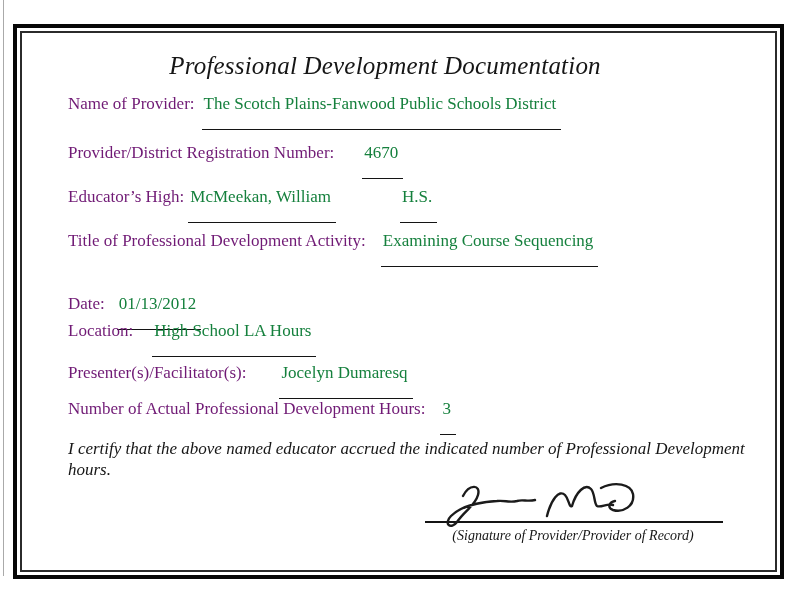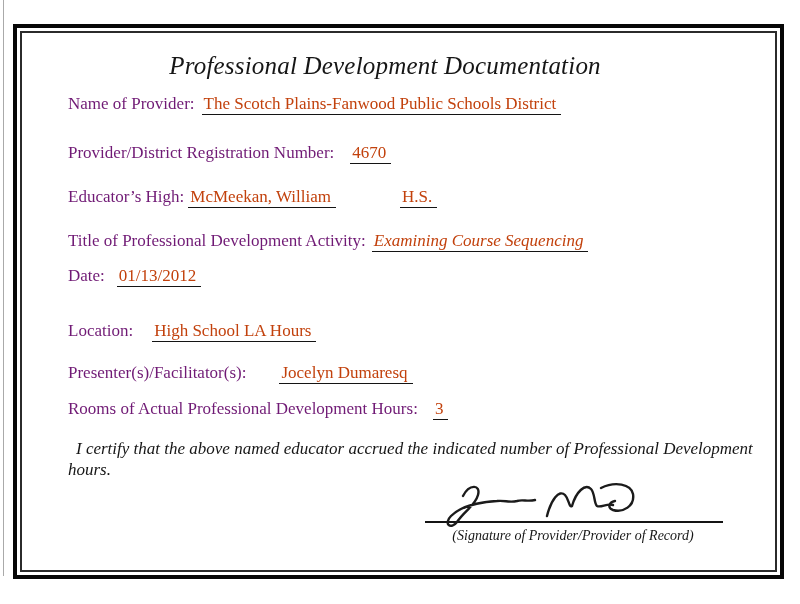--- a/index.html
+++ b/index.html
@@ -18,34 +18,34 @@
     position:absolute;left:3px;top:3px;right:3px;bottom:3px;
     border:2px solid #2b2b2b;
   }
   .page-title{
     position:absolute;left:0;top:52px;width:770px;text-align:center;
     font-size:25px;font-style:italic;letter-spacing:.2px;color:#161616;
   }
   .row{position:absolute;left:68px;font-size:17px;white-space:nowrap;}
   .lbl{color:#701a75;}
   .val{
-    border-bottom:1.5px solid #141414;padding:0 5px 1px 2px;color:#c2410c;
+    border-bottom:1.5px solid #141414;padding:0 5px 16px 2px;color:#15803d;
   }
   .r0{top:94px;}  .r0 .val{margin-left:7px;}
-  .r1{top:143px;} .r1 .val{margin-left:16px;}
+  .r1{top:143px;} .r1 .val{margin-left:28px;}
   .r2{top:187px;} .r2 .val{margin-left:4px;} .r2 .val2{margin-left:64px;}
-  .r3{top:231px;} .r3 .val{margin-left:6px;font-style:italic;}
-  .r4{top:266px;text-align:center;} .r4 .val{margin-left:12px;}
+  .r3{top:231px;} .r3 .val{margin-left:15px;}
+  .r4{top:294px;text-align:center;} .r4 .val{margin-left:12px;}
   .r5{top:321px;} .r5 .val{margin-left:19px;}
   .r6{top:363px;} .r6 .val{margin-left:33px;}
   .r7{top:399px;} .r7 .val{margin-left:15px;}
   .cert{
     position:absolute;left:68px;width:680px;font-size:17px;font-style:italic;color:#161616;
   }
-  .cert-l1{top:439px;margin-left:8px;}
+  .cert-l1{top:439px;}
   .cert-l2{top:460px;}
   .sig-line{
     position:absolute;left:425px;top:521px;width:298px;height:2px;background:#141414;
   }
   .sig-svg{
     position:absolute;left:435px;top:480px;width:230px;height:52px;z-index:2;
   }
   .sig-caption{
     position:absolute;left:418px;top:528px;width:310px;text-align:center;
     font-size:14px;font-style:italic;color:#161616;white-space:nowrap;
@@ -84,21 +84,21 @@
 
 <div class="row r5">
   <span class="lbl">Location:</span><span class="val">High School LA Hours</span>
 </div>
 
 <div class="row r6">
   <span class="lbl">Presenter(s)/Facilitator(s):</span><span class="val">Jocelyn Dumaresq</span>
 </div>
 
 <div class="row r7">
-  <span class="lbl">Rooms of Actual Professional Development Hours:</span><span class="val">3</span>
+  <span class="lbl">Number of Actual Professional Development Hours:</span><span class="val">3</span>
 </div>
 
 <div class="cert cert-l1">I certify that the above named educator accrued the indicated number of Professional Development</div>
 <div class="cert cert-l2">hours.</div>
 
 <svg class="sig-svg" viewBox="0 0 230 52" fill="none" xmlns="http://www.w3.org/2000/svg">
   <g stroke="#1b1b1b" stroke-width="2.4" stroke-linecap="round" fill="none">
     <path d="M28,16 C34,4 46,4 43,15 C40,26 30,30 22,42 C16,50 8,44 16,36 C26,26 46,22 62,21 C70,20 74,23 82,21 C88,19 92,22 100,20"></path>
     <path d="M112,36 C116,20 124,9 130,15 C134,19 134,28 137,26 C141,12 150,3 156,9 C160,13 159,24 162,26 C166,28 172,23 178,25"></path>
     <path d="M166,8 C180,1 196,4 198,14 C200,26 188,33 178,30 C172,28 174,22 180,21"></path>

